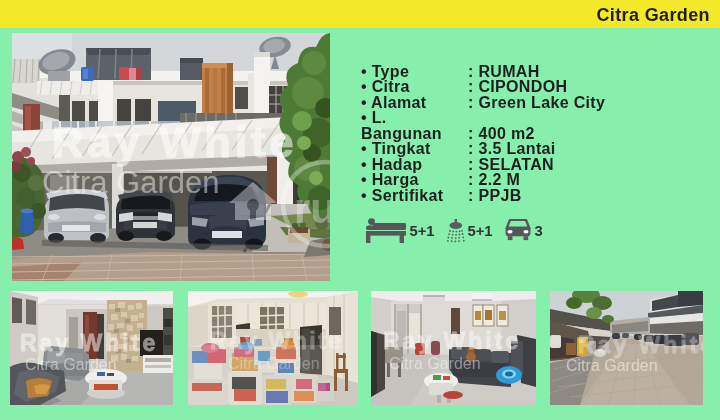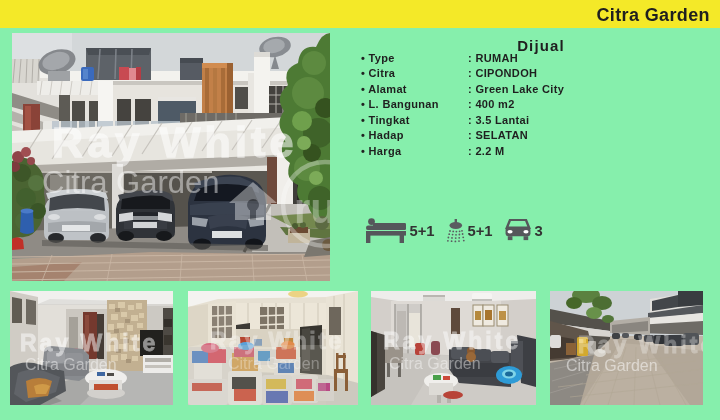--- a/index.html
+++ b/index.html
@@ -298,31 +298,30 @@
       <circle cx="241" cy="172" r="6" fill="#777"></circle>
       <rect x="238" y="176" width="6" height="11" fill="#777"></rect>
     </g>
 
     <g opacity="0.33">
       <circle cx="313" cy="171" r="42" fill="none" stroke="#ffffff" stroke-width="4.5"></circle>
       <text x="282" y="190" font-family="Liberation Sans,sans-serif" font-weight="bold" font-size="42" fill="#ffffff">ru</text>
     </g>
   </svg>
 
-  <div class="abs" style="left:421px;top:36.5px;width:240px;text-align:center;
-       font-size:15px;font-weight:bold;color:#1f1f1f;letter-spacing:1.15px;">Dijual</div>
-
-  <div class="abs" style="left:361px;top:51px;font-size:11px;font-weight:bold;color:#1f1f1f;line-height:15.45px;letter-spacing:0.33px;">
+
+  <div class="abs" style="left:361px;top:64px;font-size:16px;font-weight:bold;color:#1f1f1f;line-height:15.45px;letter-spacing:0.33px;">
     <div><span class="lbl">• Type</span><span class="val">: RUMAH</span></div>
     <div><span class="lbl">• Citra</span><span class="val">: CIPONDOH</span></div>
     <div><span class="lbl">• Alamat</span><span class="val">: Green Lake City</span></div>
     <div><span class="lbl">• L. Bangunan</span><span class="val">: 400 m2</span></div>
     <div><span class="lbl">• Tingkat</span><span class="val">: 3.5 Lantai</span></div>
     <div><span class="lbl">• Hadap</span><span class="val">: SELATAN</span></div>
     <div><span class="lbl">• Harga</span><span class="val">: 2.2 M</span></div>
+    <div><span class="lbl">• Sertifikat</span><span class="val">: PPJB</span></div>
   </div>
   <style>.lbl{display:inline-block;width:107px;letter-spacing:0.33px;} .val{display:inline-block;}</style>
 
   <svg class="abs" style="left:364px;top:218px;" width="42" height="25" viewBox="0 0 42 25" fill="#55575b">
     <circle cx="7.5" cy="3.6" r="3.4"></circle>
     <rect x="2" y="7.5" width="11" height="4.6" rx="2.2"></rect>
     <rect x="9" y="5" width="33" height="7" rx="1.2"></rect>
     <rect x="2" y="13" width="40" height="4.6"></rect>
     <rect x="2" y="17" width="4.4" height="8"></rect>
     <rect x="35.6" y="17" width="4.4" height="8"></rect>

